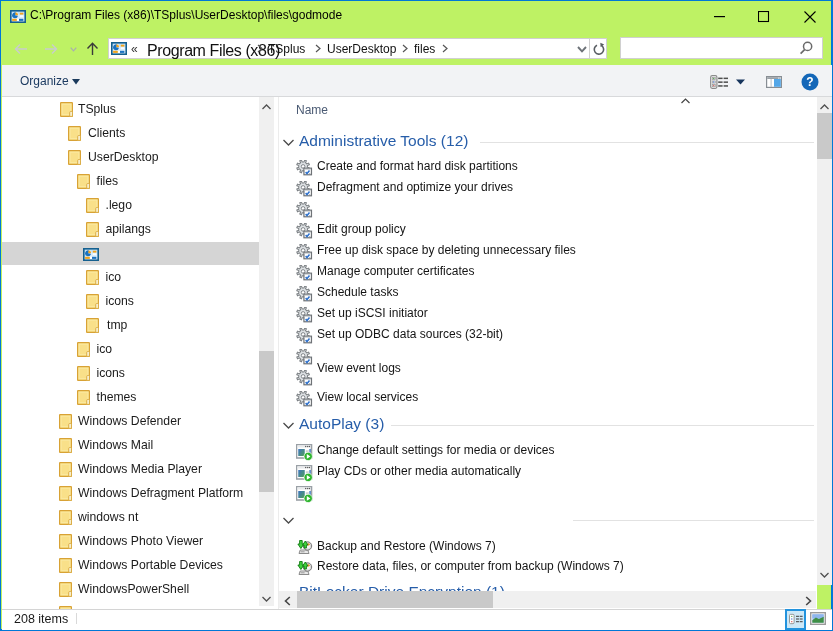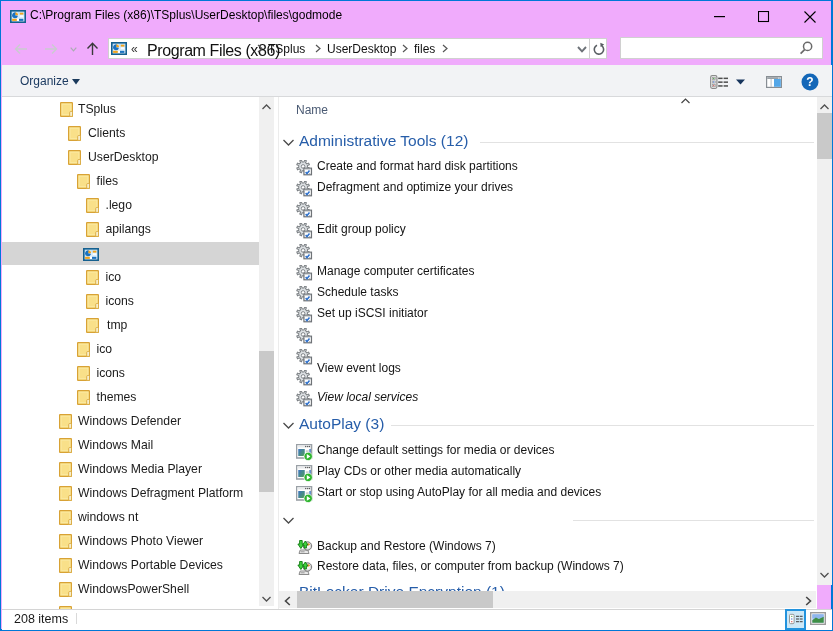--- a/index.html
+++ b/index.html
@@ -1,16 +1,16 @@
 <!DOCTYPE html>
 <html><head><meta charset="utf-8">
 <style>
 html,body{margin:0;padding:0;}
 body{width:833px;height:631px;overflow:hidden;font-family:"Liberation Sans",sans-serif;}
-.win{position:absolute;left:0;top:0;width:833px;height:631px;background:#f0abfc;
+.win{position:absolute;left:0;top:0;width:833px;height:631px;background:#bef264;
  border-top:1px solid #0078d7;border-left:1px solid #0078d7;border-right:2px solid #0078d7;border-bottom:2px solid #0078d7;box-sizing:border-box;}
 .abs{position:absolute;}
 .nw{white-space:nowrap;}
 
 .title{position:absolute;left:29px;top:7px;font-size:12px;color:#000;}
 .edit{position:absolute;border:1px solid #d0d0d0;background:#fff;box-sizing:border-box;}
 .crumb{position:absolute;left:107px;top:37px;width:482px;height:21px;border:1px solid #d0d0d0;background:#fff;box-sizing:border-box;font-size:12px;color:#111;}
 
 .toolbar{position:absolute;left:1px;top:64px;width:830px;height:31px;background:#f2f3f5;border-bottom:1px solid #d8d9db;box-sizing:content-box;}
 
@@ -337,34 +337,35 @@
 
   <svg class="abs" style="left:4px;top:42px" width="11" height="7" viewBox="0 0 11 7">
         <path d="M0.5 1 L5.5 6 L10.5 1" fill="none" stroke="#4a4a4a" stroke-width="1.3"></path>
       </svg>
   <div class="ghead" style="left:20px;top:35px;">Administrative Tools (12)</div>
   <div class="gline" style="left:201px;top:45px;width:334px;"></div>
 
   <div class="titm" style="left:38px;top:62px;">Create and format hard disk partitions</div>
   <div class="titm" style="left:38px;top:83px;">Defragment and optimize your drives</div>
   <div class="titm" style="left:38px;top:125px;">Edit group policy</div>
+  <div class="titm" style="left:38px;top:146px;">Free up disk space by deleting unnecessary files</div>
   <div class="titm" style="left:38px;top:167px;">Manage computer certificates</div>
   <div class="titm" style="left:38px;top:188px;">Schedule tasks</div>
   <div class="titm" style="left:38px;top:209px;">Set up iSCSI initiator</div>
+  <div class="titm" style="left:38px;top:230px;">Set up ODBC data sources (32-bit)</div>
   <div class="titm" style="left:38px;top:264px;">View event logs</div>
-  <div class="titm" style="left:38px;top:293px;font-style:italic;">View local services</div>
+  <div class="titm" style="left:38px;top:293px;">View local services</div>
 
   <svg class="abs" style="left:4px;top:325px" width="11" height="7" viewBox="0 0 11 7">
         <path d="M0.5 1 L5.5 6 L10.5 1" fill="none" stroke="#4a4a4a" stroke-width="1.3"></path>
       </svg>
   <div class="ghead" style="left:20px;top:318px;">AutoPlay (3)</div>
   <div class="gline" style="left:112px;top:328px;width:423px;"></div>
   <div class="titm" style="left:38px;top:346px;">Change default settings for media or devices</div>
   <div class="titm" style="left:38px;top:367px;">Play CDs or other media automatically</div>
-  <div class="titm" style="left:38px;top:388px;">Start or stop using AutoPlay for all media and devices</div>
 
   <svg class="abs" style="left:4px;top:420px" width="11" height="7" viewBox="0 0 11 7">
         <path d="M0.5 1 L5.5 6 L10.5 1" fill="none" stroke="#4a4a4a" stroke-width="1.3"></path>
       </svg>
   <div class="gline" style="left:294px;top:423px;width:241px;"></div>
   <div class="titm" style="left:38px;top:441.5px;">Backup and Restore (Windows 7)</div>
   <div class="titm" style="left:38px;top:462px;">Restore data, files, or computer from backup (Windows 7)</div>
 
   <div class="ghead" style="left:20px;top:486px;">BitLocker Drive Encryption (1)</div>
 

